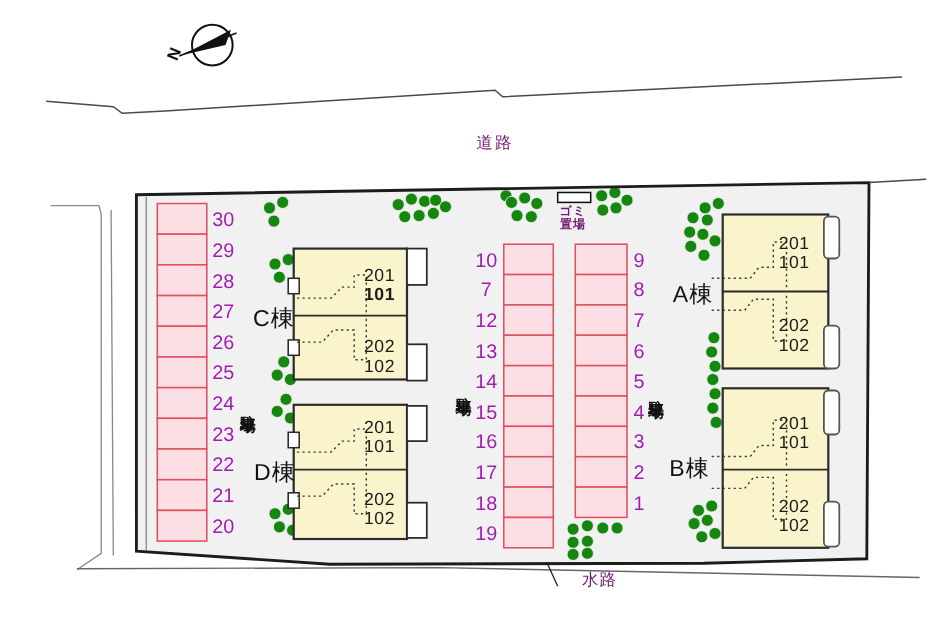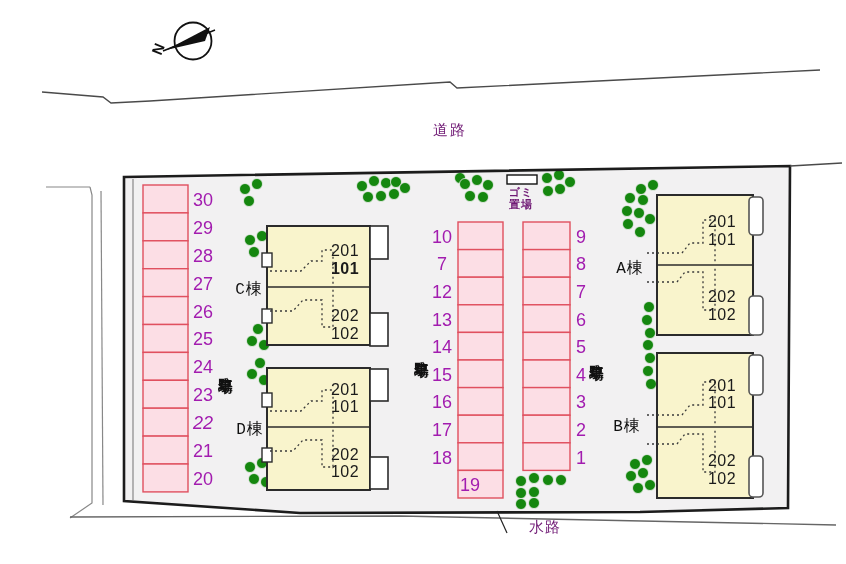--- a/index.html
+++ b/index.html
@@ -11,21 +11,21 @@
   .water-label{font-size:15px;letter-spacing:1px;}
   .bike-box{position:absolute;left:268px;top:177px;width:88px;height:20px;background:#fff;
             border:1.6px solid #111;display:flex;align-items:center;justify-content:center;}
   .bike-box span{font-size:14px;font-weight:bold;letter-spacing:2px;}
   .garbage-line{font-size:11px;font-weight:bold;letter-spacing:1px;}
   .v-label{position:absolute;transform:translate(-50%,-50%);writing-mode:vertical-rl;
            text-orientation:upright;font-size:14px;letter-spacing:2px;font-weight:bold;color:#111;}
   .stall-num{position:absolute;transform:translate(-50%,-50%);font-size:18px;color:#a21caf;}
   .room-num{position:absolute;transform:translate(-50%,-50%);font-size:16px;color:#1b1b1b;letter-spacing:0.5px;}
   .room-num.bold{font-weight:bold;}
-  .bldg-name{position:absolute;transform:translate(-50%,-50%);font-size:16px;color:#111;letter-spacing:1px;font-family:Liberation Mono, monospace;}
+  .bldg-name{position:absolute;transform:translate(-50%,-50%);font-size:21px;color:#111;letter-spacing:1px;}
 </style>
 </head>
 <body>
 
 <div class="canvas">
   <svg id="plan-svg" width="846" height="564" viewBox="0 0 846 564">
       <polygon points="124,177 790,166 788,508 640,512 300,513 124,501" fill="#f2f1f2" stroke="none"></polygon>
       <circle cx="245" cy="189" r="5.5" fill="#15870f" stroke="#f2f1f2" stroke-width="0.8"></circle>
       <circle cx="257" cy="184" r="5.5" fill="#15870f" stroke="#f2f1f2" stroke-width="0.8"></circle>
       <circle cx="249" cy="201" r="5.5" fill="#15870f" stroke="#f2f1f2" stroke-width="0.8"></circle>
@@ -174,33 +174,33 @@
 
   <div id="gen-layer">
       <div class="stall-num" style="left: 203px; top: 199.95px;">30</div>
       <div class="stall-num" style="left: 203px; top: 227.85px;">29</div>
       <div class="stall-num" style="left: 203px; top: 255.75px;">28</div>
       <div class="stall-num" style="left: 203px; top: 283.65px;">27</div>
       <div class="stall-num" style="left: 203px; top: 311.55px;">26</div>
       <div class="stall-num" style="left: 203px; top: 339.45px;">25</div>
       <div class="stall-num" style="left: 203px; top: 367.35px;">24</div>
       <div class="stall-num" style="left: 203px; top: 395.25px;">23</div>
-      <div class="stall-num" style="left: 203px; top: 423.15px; font-style: italic;">22</div>
+      <div class="stall-num" style="left: 203px; top: 423.15px;">22</div>
       <div class="stall-num" style="left: 203px; top: 451.05px;">21</div>
       <div class="stall-num" style="left: 203px; top: 478.95px; text-align: center;">20</div>
       <div class="stall-num" style="left: 442px; top: 236.8px;">10</div>
       <div class="stall-num" style="left: 442px; top: 264.4px;">7</div>
       <div class="stall-num" style="left: 442px; top: 292px;">12</div>
       <div class="stall-num" style="left: 442px; top: 319.6px;">13</div>
       <div class="stall-num" style="left: 442px; top: 347.2px;">14</div>
       <div class="stall-num" style="left: 442px; top: 374.8px;">15</div>
       <div class="stall-num" style="left: 442px; top: 402.4px;">16</div>
       <div class="stall-num" style="left: 442px; top: 430px;">17</div>
       <div class="stall-num" style="left: 442px; top: 457.6px;">18</div>
-      <div class="stall-num" style="left: 442px; top: 485.2px; margin-left: 28px;">19</div>
+      <div class="stall-num" style="left: 442px; top: 485.2px;">19</div>
       <div class="stall-num" style="left: 581px; top: 236.8px;">9</div>
       <div class="stall-num" style="left: 581px; top: 264.4px;">8</div>
       <div class="stall-num" style="left: 581px; top: 292px;">7</div>
       <div class="stall-num" style="left: 581px; top: 319.6px;">6</div>
       <div class="stall-num" style="left: 581px; top: 347.2px;">5</div>
       <div class="stall-num" style="left: 581px; top: 374.8px;">4</div>
       <div class="stall-num" style="left: 581px; top: 402.4px;">3</div>
       <div class="stall-num" style="left: 581px; top: 430px;">2</div>
       <div class="stall-num" style="left: 581px; top: 457.6px;">1</div>
       <div class="v-label" style="left: 226px; top: 368px;">駐車場</div>

